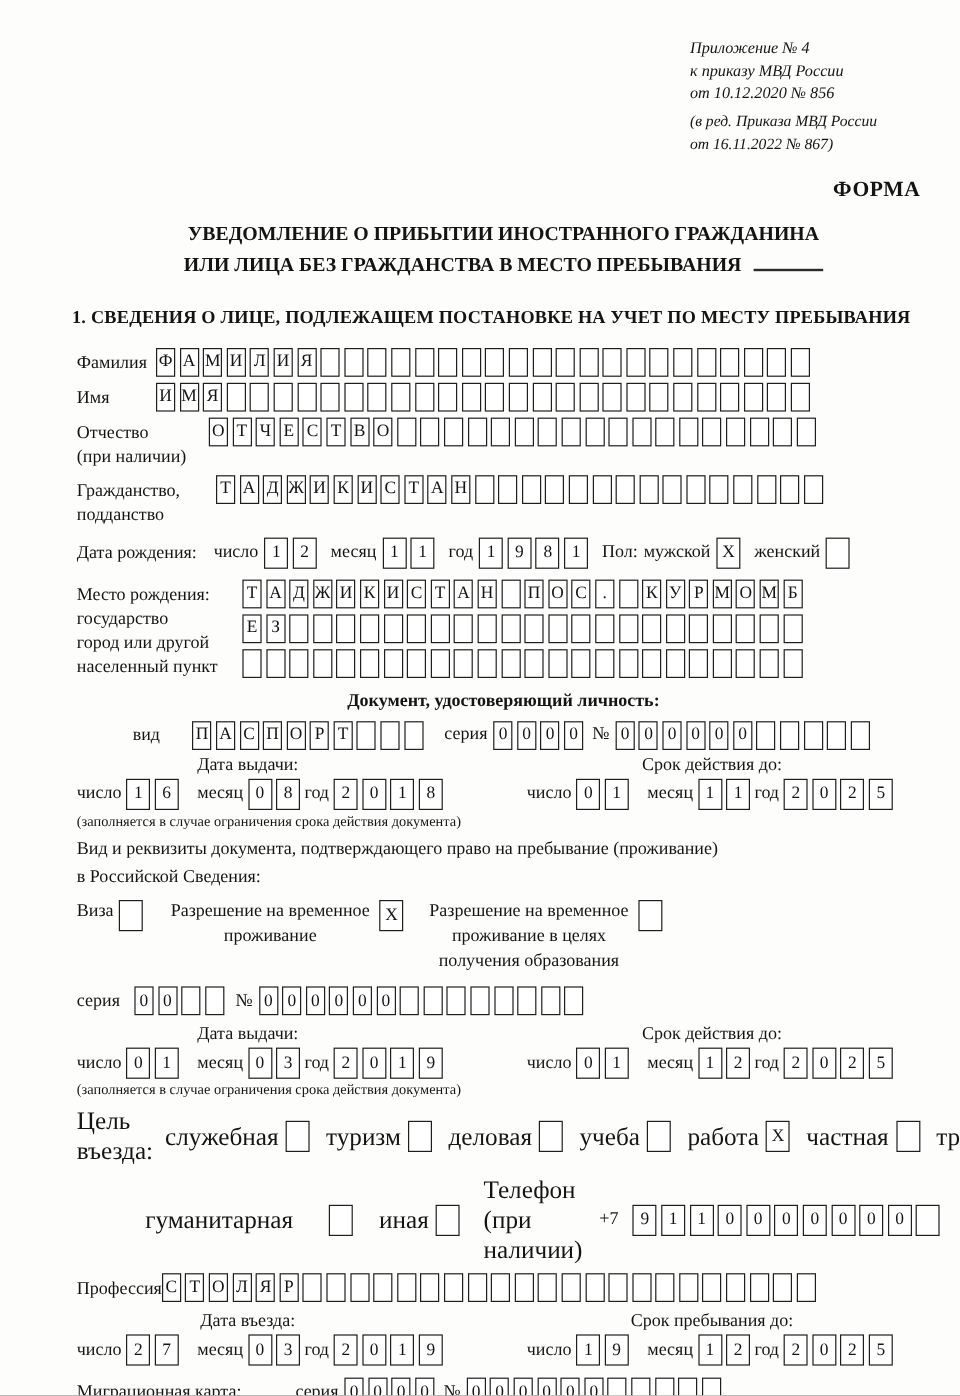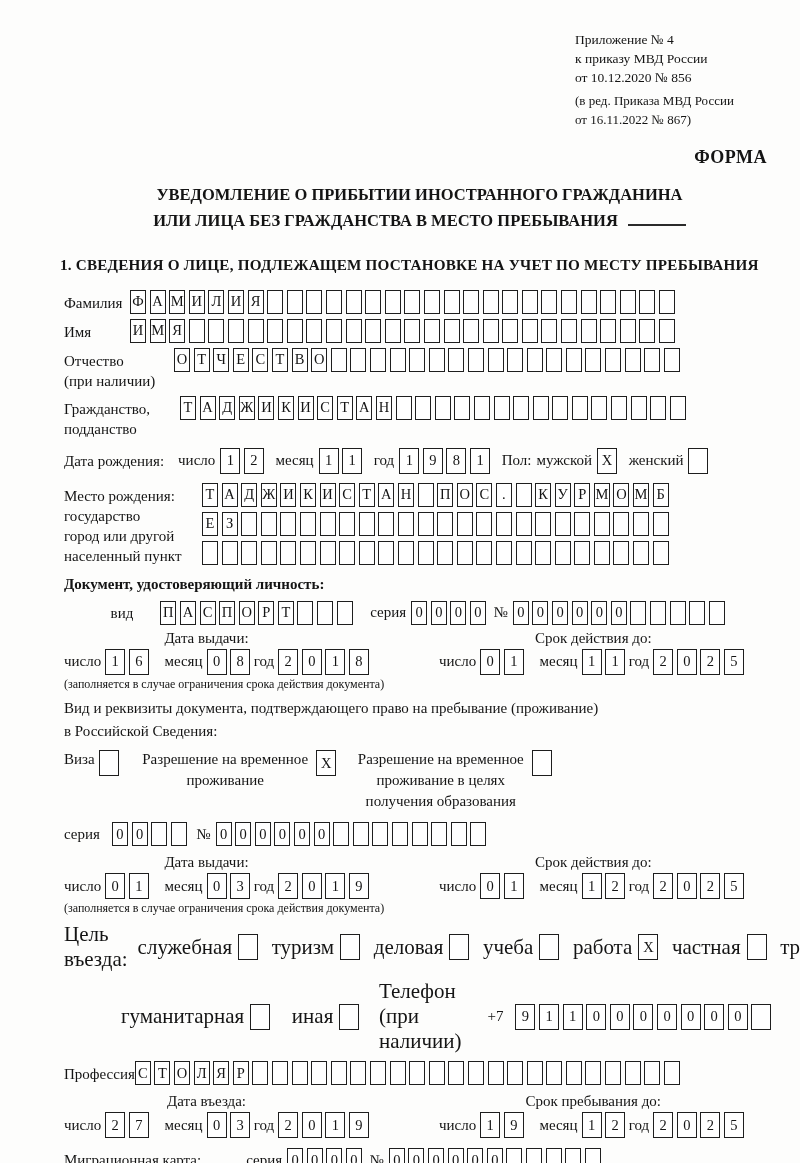--- a/index.html
+++ b/index.html
@@ -3,21 +3,21 @@
 <meta charset="utf-8">
 <style>
   * { margin:0; padding:0; box-sizing:border-box; }
   html,body { background:#888; }
   .page {
     width:800px; height:1163px; margin:0 auto; background:#fdfdfc;
     font-family:"Liberation Serif","DejaVu Serif",serif; color:#141414;
     padding:30px 25px 0 64px; overflow:hidden; position:relative;
   }
   
-  .ref { width:200px; margin-left:auto; margin-right:0; font-size:13.5px; line-height:1.42; }
+  .ref { width:200px; margin-left:auto; margin-right:0; font-size:13.5px; line-height:1.42;font-style:italic; }
   .ref .amend { margin-top:5px; font-size:13px; }
   .forma { text-align:right; font-weight:bold; font-size:18px; letter-spacing:.5px; margin:18px 8px 0 0; }
   
   .title { text-align:center; font-weight:bold; font-size:16.5px; line-height:1.55; margin-top:14px; }
   .title .uline { display:inline-block; width:58px; border-bottom:2.2px solid #2b2b2b; height:14px; margin-left:10px; }
   .sec-heading { font-weight:bold; font-size:15.2px; margin:22px 0 16px -4px; letter-spacing:.2px; }
   
   .frow { display:flex; align-items:flex-start; margin-bottom:5px; }
   .flabel { font-size:15px; line-height:20px; padding-top:3px; }
   .w66 { flex:0 0 66px; } .w110 { flex:0 0 110px; } .w116 { flex:0 0 116px; }
@@ -28,21 +28,21 @@
     width:16px; height:24px; border:1.6px solid #1e1e1e; margin-right:3.6px;
     display:inline-flex; align-items:center; justify-content:center;
     font-size:14.5px; line-height:1; background:#fff; flex:0 0 auto;
   }
   .cells.big .cell { width:20px; height:26px; }
   .boxrows .cells { display:flex; margin-bottom:5px; }
   
   .inline-grp { display:inline-flex; align-items:center; }
   .inline-grp .lbl { font-size:15px; margin-right:5px; }
   .gap8 { margin-left:8px; } .gap14 { margin-left:14px; }
-  .center-bold { font-weight:bold; font-size:15px; margin:6px 0 8px 0; }
+  .center-bold { text-align:center; font-weight:bold; font-size:15px; margin:6px 0 8px 0; }
   
   .dates-row { display:flex; margin-bottom:2px; }
   .dgroup { display:flex; flex-direction:column; }
   .dgroup.left { flex:0 0 375px; }
   .dglabel { font-size:15px; text-align:center; margin-bottom:2px; }
   .dline { display:inline-flex; align-items:center; }
   .dline .dl { font-size:15px; margin-right:4px; }
   .dline .sp { width:12px; }
   .note-right { text-align:left; font-size:12px; margin:1px 2px 6px 0; }
   .plain { font-size:15px; line-height:1.45; }
@@ -50,21 +50,21 @@
   .opt-row { display:flex; align-items:flex-start; margin:6px 0 10px 0; }
   .opt { display:flex; align-items:flex-start; }
   .opt .txt { font-size:15px; line-height:1.4; }
   .opt .txt.center { text-align:center; }
   .opt .cells { margin-left:8px; margin-top:1px; }
   
   .purpose-line { display:flex; align-items:center; margin-bottom:7px; }
   .purpose-line .lbl { font-size:21px; }
   .purpose-line .cells { margin-left:6px; }
   .purpose-line .item { display:inline-flex; align-items:center; margin-left:10px; }
-  .purpose-line .item:first-of-type { margin-left:7px; }
+  .purpose-line .item:first-of-type { margin-left:7px;gap:24px; }
   .indent50 { padding-left:50px; }
   .phone-grp { display:inline-flex; align-items:center; margin-left:16px; }
   .phone-grp .pfx { font-size:15px; margin:0 6px 0 14px; }
   .mb2{margin-bottom:2px;}
 </style>
 </head>
 <body>
 
 <div class="page">
 

